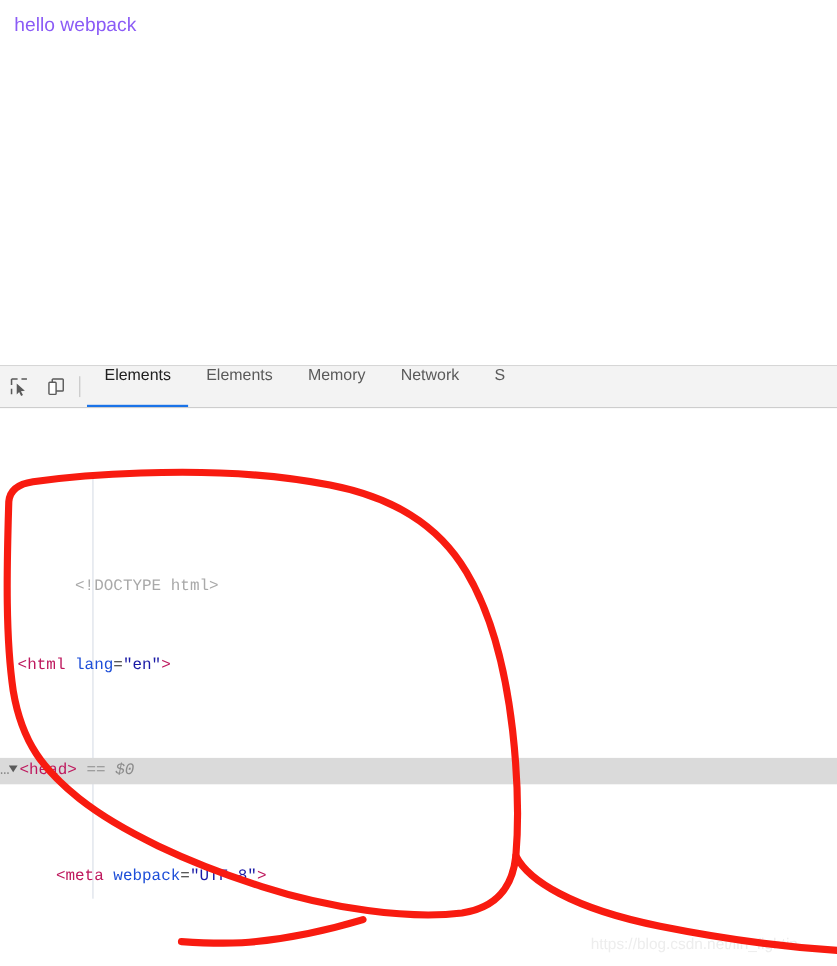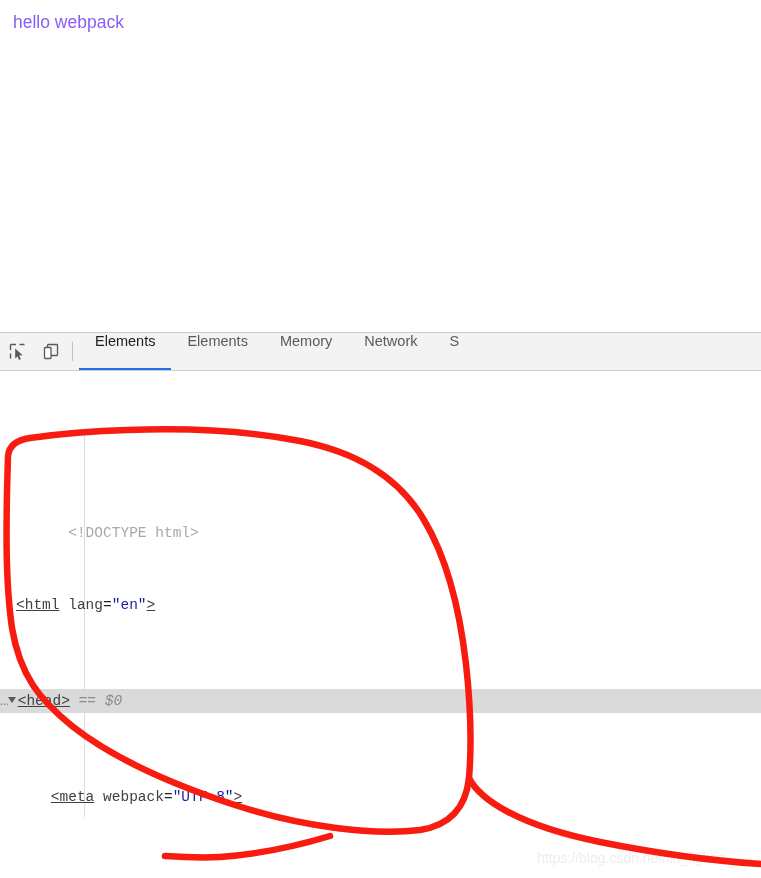--- a/index.html
+++ b/index.html
@@ -130,22 +130,22 @@
     position: absolute;
     left: 84px;
     top: 64px;
     width: 1px;
     height: 382px;
     background: #d8dde6;
   }
 
   
   .tok-doctype  { color: #a9a9a9; margin-top: 32px; }
-  .tok-tag      { color: #404040; text-decoration: underline; }
-  .tok-attr     { color: #404040; }
+  .tok-tag      { color: #be185d; }
+  .tok-attr     { color: #1d4ed8; }
   .tok-val      { color: #1a1aa6; }
   .tok-text     { color: #222222; }
   .tok-ref      { color: #8c8c8c; font-style: italic; }
 
   .tri {
     display: inline-block;
     width: 0; height: 0;
     vertical-align: middle;
     position: relative;
     top: -1px;

